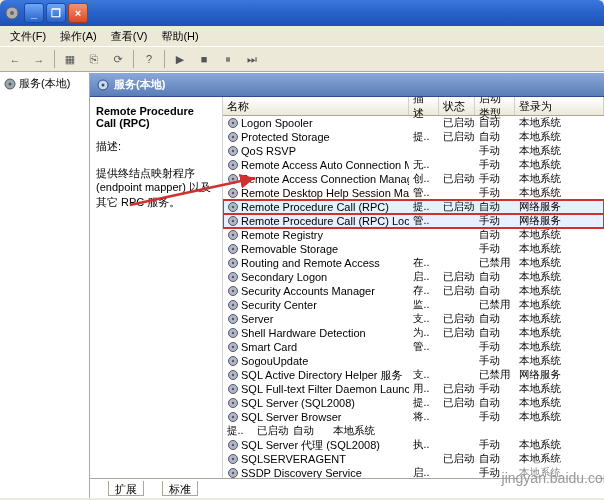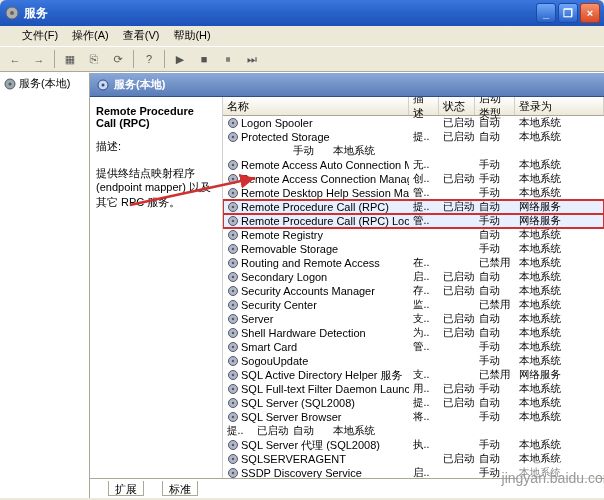--- a/index.html
+++ b/index.html
@@ -6,21 +6,21 @@
 body { width: 604px; height: 500px; background: #ece9d8; overflow: hidden; position: relative; }
 
 .titlebar { height: 26px; background: linear-gradient(to bottom, #3b77dd 0%, #2862c8 50%, #1e51b8 100%); display: flex; align-items: center; padding: 0 4px; color: #fff; border-radius: 6px 6px 0 0; }
 .titlebar .icon { width: 16px; height: 16px; margin-right: 4px; }
 .titlebar .title { flex: 1; font-weight: bold; font-size: 12px; }
 .titlebar .win-btns { display: flex; gap: 2px; }
 .titlebar .win-btn { width: 20px; height: 20px; border-radius: 3px; display: flex; align-items: center; justify-content: center; font-weight: bold; font-size: 11px; color: #fff; }
 .win-btn.min, .win-btn.max { background: linear-gradient(to bottom, #6fa8f7, #2862c8); border: 1px solid #1a4aa8; }
 .win-btn.close { background: linear-gradient(to bottom, #f7926f, #d84a28); border: 1px solid #a83a1a; }
 
-.menubar { height: 20px; background: #ece9d8; display: flex; align-items: flex-start; padding: 0 16px; gap: 2px; }
+.menubar { height: 20px; background: #ece9d8; display: flex; align-items: center; padding: 0 4px; gap: 2px; }
 .menubar span { padding: 2px 6px; }
 
 .toolbar { height: 26px; background: #ece9d8; border-top: 1px solid #fff; border-bottom: 1px solid #aca899; display: flex; align-items: center; padding: 0 4px; gap: 2px; }
 .tb-btn { width: 22px; height: 22px; display: flex; align-items: center; justify-content: center; color: #555; }
 .tb-sep { width: 1px; height: 18px; background: #aca899; margin: 0 2px; }
 
 .body-area { display: flex; height: calc(500px - 26px - 20px - 26px - 2px); border-top: 1px solid #fff; }
 .tree-pane { width: 90px; background: #fff; border-right: 1px solid #aca899; padding: 2px; }
 .tree-item { display: flex; align-items: center; gap: 2px; padding: 1px; }
 .tree-item .gear { width: 14px; height: 14px; }
@@ -55,21 +55,20 @@
 </head>
 <body>
 
 <div class="titlebar">
   <span class="icon">
     <svg viewBox="0 0 16 16">
         <circle cx="8" cy="8" r="6" fill="#b0b0b0" stroke="#666"></circle>
         <circle cx="8" cy="8" r="2" fill="#666"></circle>
       </svg>
   </span>
-  <span class="title">服务</span>
   <div class="win-btns">
     <div class="win-btn min">_</div>
     <div class="win-btn max">❐</div>
     <div class="win-btn close">×</div>
   </div>
 </div>
 
 <div class="menubar">
   <span>文件(F)</span>
   <span>操作(A)</span>
@@ -157,20 +156,29 @@
                   </svg>
                 </span>
                 <span>Protected Storage</span>
               </div>
               <div class="cell col-desc">提..</div>
               <div class="cell col-stat">已启动</div>
               <div class="cell col-start">自动</div>
               <div class="cell col-logon">本地系统</div>
             </div>
             <div class="list-row">
+              <div class="cell col-name">
+                <span class="gear-sm">
+                  <svg viewBox="0 0 12 12">
+                    <circle cx="6" cy="6" r="4.5" fill="#b0b8c8" stroke="#556"></circle>
+                    <circle cx="6" cy="6" r="1.2" fill="#556"></circle>
+                  </svg>
+                </span>
+                <span>QoS RSVP</span>
+              </div>
               <div class="cell col-desc"></div>
               <div class="cell col-stat"></div>
               <div class="cell col-start">手动</div>
               <div class="cell col-logon">本地系统</div>
             </div>
             <div class="list-row">
               <div class="cell col-name">
                 <span class="gear-sm">
                   <svg viewBox="0 0 12 12">
                     <circle cx="6" cy="6" r="4.5" fill="#b0b8c8" stroke="#556"></circle>

